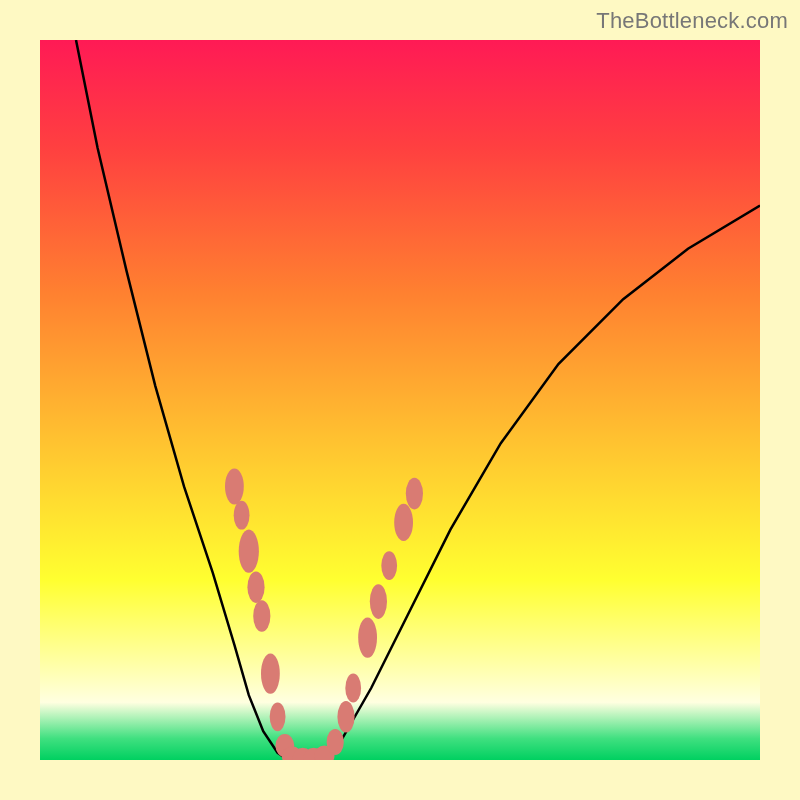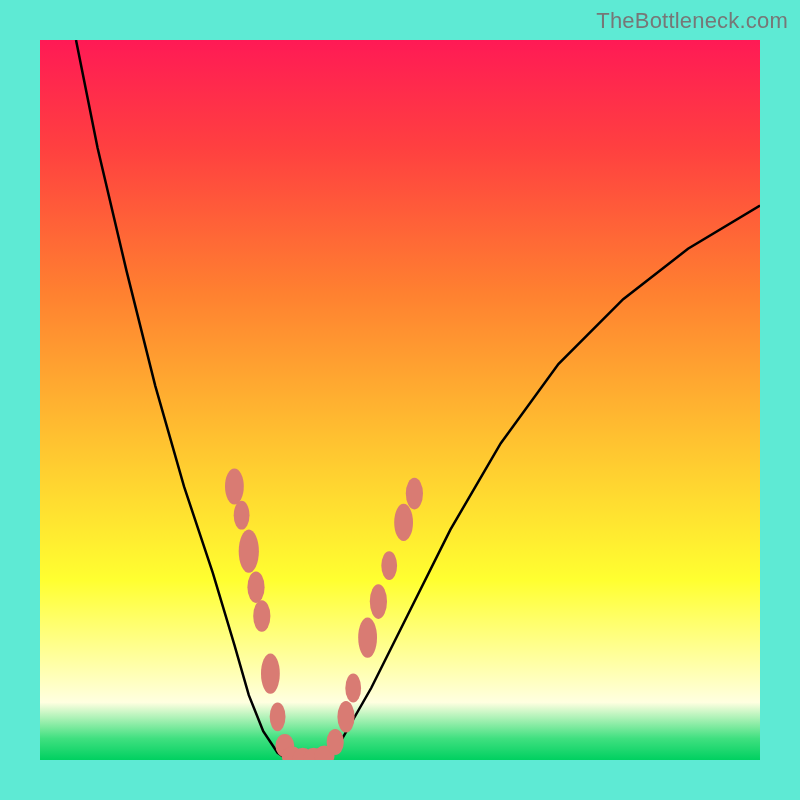--- a/index.html
+++ b/index.html
@@ -9,21 +9,21 @@
     height: 800px;
     background: #000;
     overflow: hidden;
   }
   .frame {
     position: absolute;
     left: 0;
     top: 0;
     width: 800px;
     height: 800px;
-    background: #5eead4;
+    background: #fef9c3;
   }
   .plot {
     position: absolute;
     left: 40px;
     top: 40px;
     width: 720px;
     height: 720px;
     background: linear-gradient(to bottom,
       #ff1a55 0%,
       #ff4040 15%,

